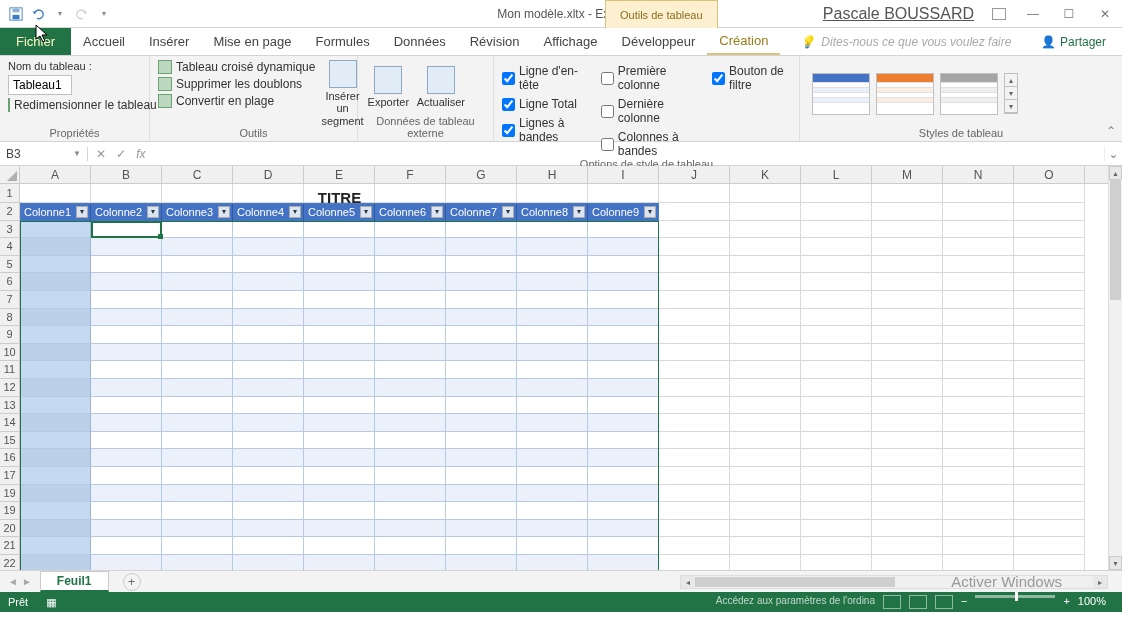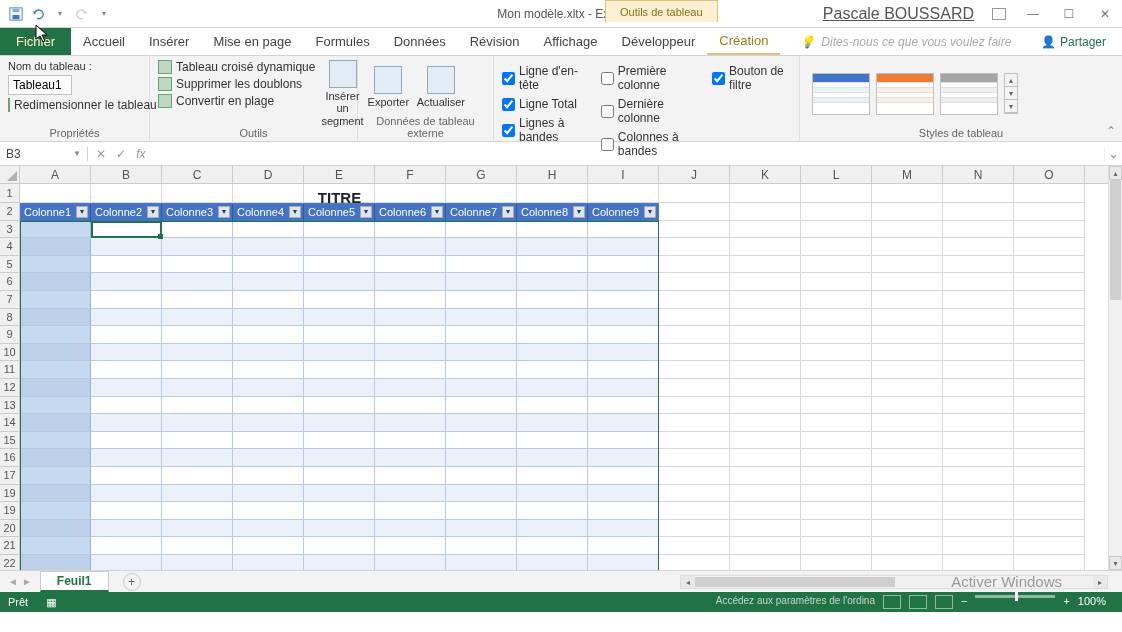--- a/index.html
+++ b/index.html
@@ -3,21 +3,21 @@
 <meta charset="utf-8">
 <style>
 * { box-sizing: border-box; margin: 0; padding: 0; font-family: "Segoe UI", Tahoma, sans-serif; }
 body { width: 1122px; height: 632px; background: #fff; overflow: hidden; position: relative; font-size: 12px; }
 
 
 .titlebar { height: 28px; display: flex; align-items: center; background: #fff; border-bottom: 1px solid #d4d4d4; position: relative; }
 .qat { display: flex; align-items: center; gap: 6px; padding-left: 8px; }
 .qat-icon { width: 16px; height: 16px; display: flex; align-items: center; justify-content: center; color: #666; cursor: pointer; }
 .title-text { position: absolute; left: 50%; transform: translateX(-50%); color: #555; font-size: 12px; white-space: nowrap; }
-.context-tab { position: absolute; left: 605px; top: 0; height: 22px; padding: 0 14px; background: #fdf0d0; border: 1px solid #dcc37c; border-bottom: none; color: #8a6d1e; font-size: 11px; display: flex; align-items: center; }
+.context-tab { position: absolute; left: 605px; top: 0; height: 28px; padding: 0 14px; background: #fdf0d0; border: 1px solid #dcc37c; border-bottom: none; color: #8a6d1e; font-size: 11px; display: flex; align-items: center; }
 .user-area { position: absolute; right: 8px; display: flex; align-items: center; gap: 18px; color: #555; }
 .user-name { font-size: 16px; text-decoration: underline; }
 .win-btn { width: 18px; height: 18px; display: flex; align-items: center; justify-content: center; color: #777; cursor: pointer; }
 
 
 .ribbon-tabs { height: 28px; display: flex; align-items: stretch; background: #fff; border-bottom: 1px solid #d4d4d4; position: relative; }
 .rtab { padding: 0 12px; display: flex; align-items: center; color: #444; font-size: 13px; cursor: pointer; }
 .rtab.file { background: #217346; color: #fef9c3; padding: 0 16px; }
 .rtab.creation { color: #9b7b1a; border-bottom: 2px solid #dcc37c; font-weight: 500; }
 .tell-me { flex: 1; display: flex; align-items: center; padding-left: 20px; color: #aaa; font-style: italic; gap: 6px; }
@@ -257,20 +257,21 @@
             <span>Colonnes à bandes</span>
           </label>
       </div>
       <div class="rgroup-col" style="gap:5px">
         <label class="chk">
             <input type="checkbox" checked="" style="">
             <span>Bouton de filtre</span>
           </label>
       </div>
     </div>
+    <div class="rgroup-label">Options de style de tableau</div>
   </div>
 
   <div class="rgroup" style="flex:1;border-right:none">
     <div class="rgroup-body styles-gallery">
       <div class="style-thumb">
           <div class="hdr" style="background:#4472C4"></div>
           <div class="row"></div>
           <div class="row" style="background:#eaf1fb"></div>
           <div class="row"></div>
           <div class="row" style="background:#eaf1fb"></div>

